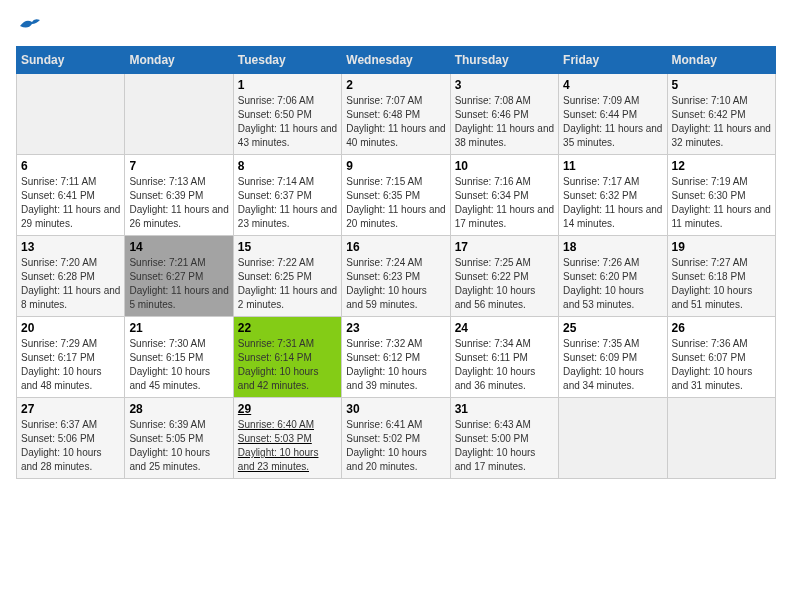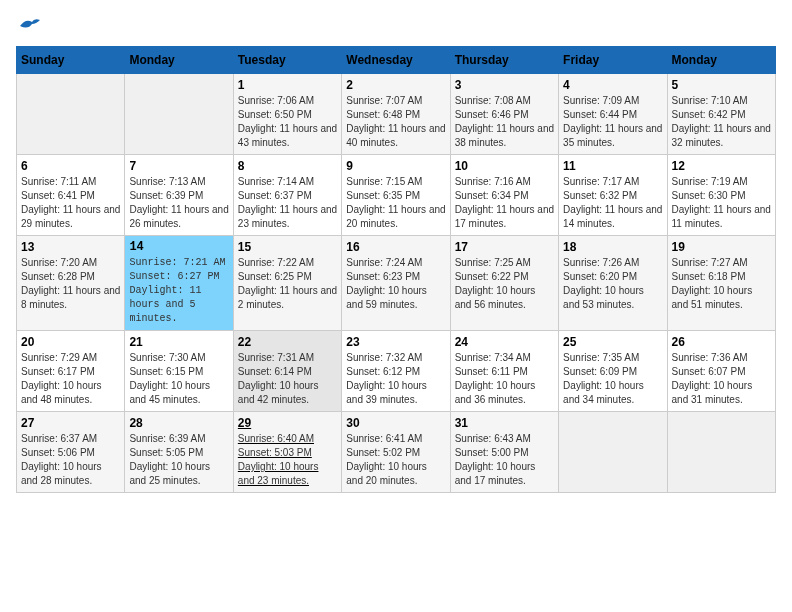--- a/index.html
+++ b/index.html
@@ -46,21 +46,21 @@
       color: #555;
       margin-top: 2px;
     }
     table {
       width: 100%;
       border-collapse: collapse;
       font-size: 11px;
     }
     thead tr th {
       background: #1a6ab5;
-      color: #000000;
+      color: #e5e5e5;
       padding: 6px 4px;
       text-align: left;
       font-weight: bold;
       font-size: 12px;
       border: 1px solid #1a6ab5;
     }
     tbody tr td {
       border: 1px solid #ccc;
       vertical-align: top;
       padding: 4px 4px;
@@ -174,21 +174,21 @@
         <td style="background: rgb(255, 255, 255);">
           <div class="day-number">12</div>
           <div class="day-info">Sunrise: 7:19 AM<br>Sunset: 6:30 PM<br>Daylight: 11 hours and 11 minutes.</div>
         </td>
       </tr>
       <tr>
         <td style="background: rgb(245, 245, 245);">
           <div class="day-number">13</div>
           <div class="day-info">Sunrise: 7:20 AM<br>Sunset: 6:28 PM<br>Daylight: 11 hours and 8 minutes.</div>
         </td>
-        <td style="background: #7dd3fc; font-family: Liberation Mono, monospace;">
+        <td style="background: #a3a3a3;">
           <div class="day-number">14</div>
           <div class="day-info">Sunrise: 7:21 AM<br>Sunset: 6:27 PM<br>Daylight: 11 hours and 5 minutes.</div>
         </td>
         <td style="background: rgb(245, 245, 245);">
           <div class="day-number">15</div>
           <div class="day-info">Sunrise: 7:22 AM<br>Sunset: 6:25 PM<br>Daylight: 11 hours and 2 minutes.</div>
         </td>
         <td style="background: rgb(245, 245, 245);">
           <div class="day-number">16</div>
           <div class="day-info">Sunrise: 7:24 AM<br>Sunset: 6:23 PM<br>Daylight: 10 hours and 59 minutes.</div>
@@ -208,21 +208,21 @@
       </tr>
       <tr>
         <td style="background: rgb(255, 255, 255);">
           <div class="day-number">20</div>
           <div class="day-info">Sunrise: 7:29 AM<br>Sunset: 6:17 PM<br>Daylight: 10 hours and 48 minutes.</div>
         </td>
         <td style="background: rgb(255, 255, 255);">
           <div class="day-number">21</div>
           <div class="day-info">Sunrise: 7:30 AM<br>Sunset: 6:15 PM<br>Daylight: 10 hours and 45 minutes.</div>
         </td>
-        <td style="background: #e5e5e5;">
+        <td style="background: #84cc16;">
           <div class="day-number">22</div>
           <div class="day-info">Sunrise: 7:31 AM<br>Sunset: 6:14 PM<br>Daylight: 10 hours and 42 minutes.</div>
         </td>
         <td style="background: rgb(255, 255, 255);">
           <div class="day-number">23</div>
           <div class="day-info">Sunrise: 7:32 AM<br>Sunset: 6:12 PM<br>Daylight: 10 hours and 39 minutes.</div>
         </td>
         <td style="background: rgb(255, 255, 255);">
           <div class="day-number">24</div>
           <div class="day-info">Sunrise: 7:34 AM<br>Sunset: 6:11 PM<br>Daylight: 10 hours and 36 minutes.</div>

